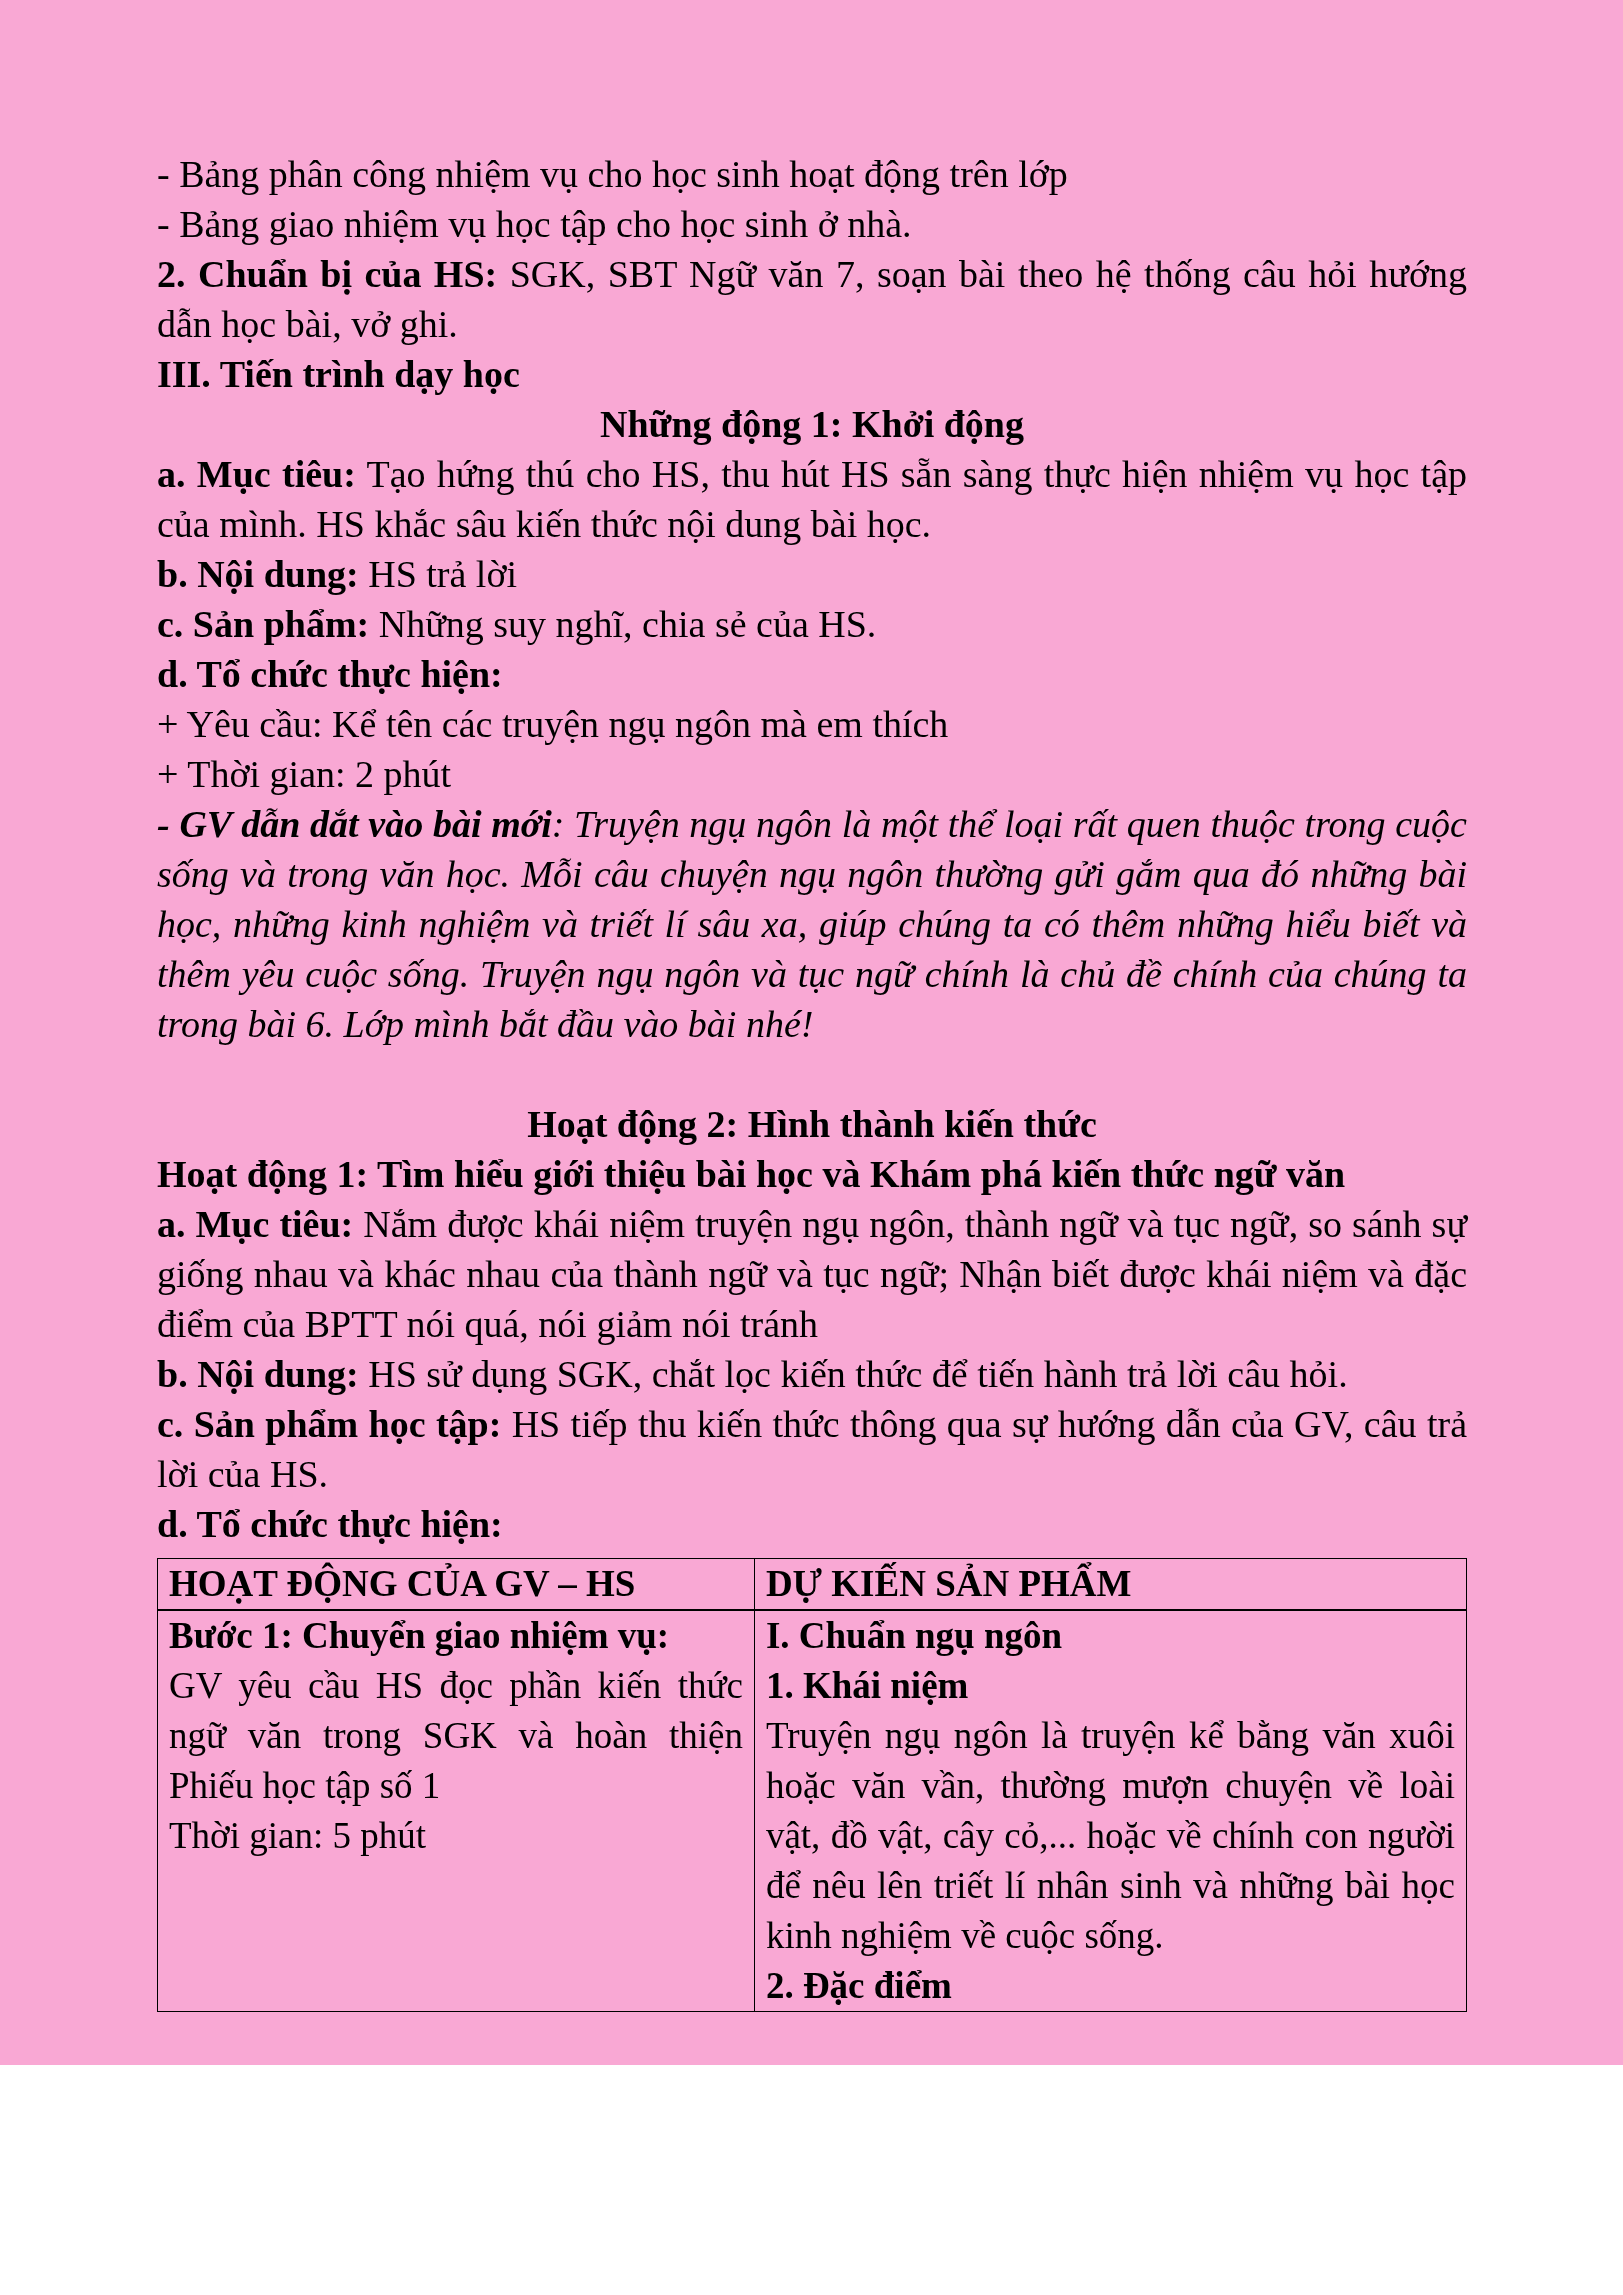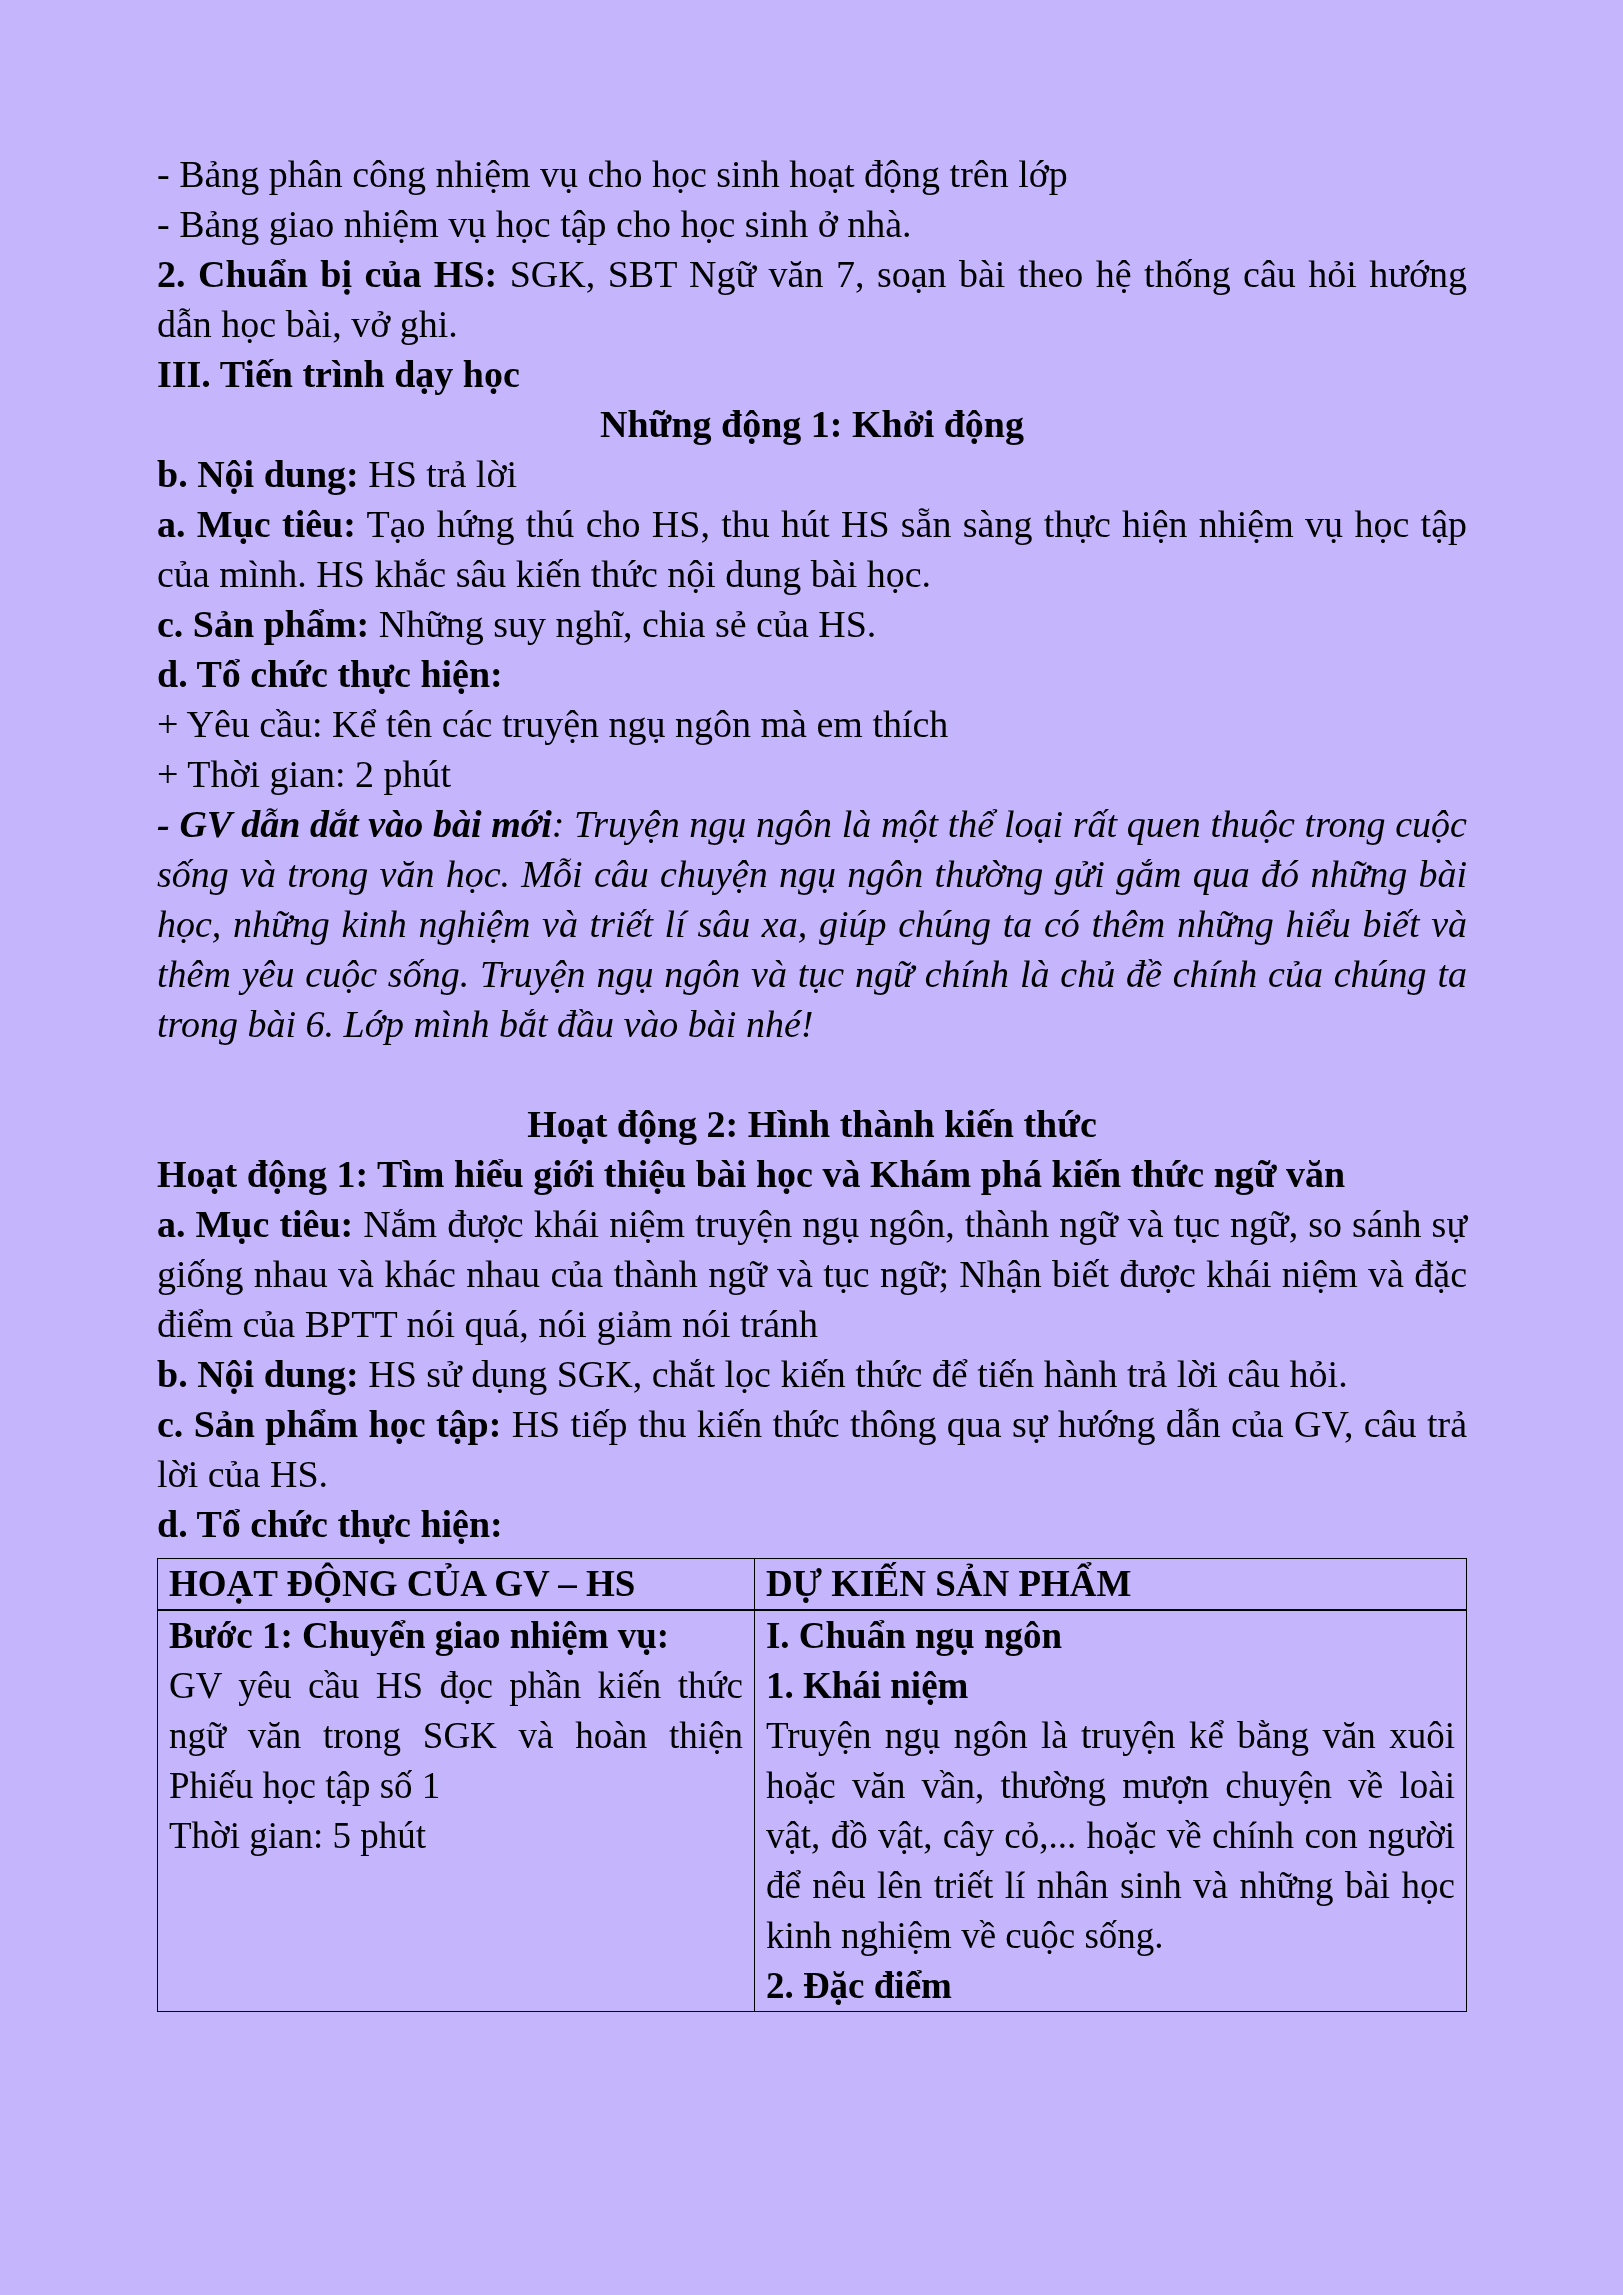--- a/index.html
+++ b/index.html
@@ -1,22 +1,22 @@
 <!DOCTYPE html>
 <html style="font-size:12.6px"><head>
 <meta charset="utf-8">
 <style>
   html, body { margin: 0; padding: 0; background: #ffffff; }
   .page {
     position: relative;
     width: 1623px;
-    height: 2295px;
+    height: 2065px;
     box-sizing: border-box;
     padding: 149px 156px 0 157px;
-    background: #c4b5fd;
+    background: #f9a8d4;
     color: #000000;
     font-family: "Liberation Serif", "DejaVu Serif", serif;
     font-size: 38px;
     line-height: 50px;
     overflow: hidden;
   }
   p { margin: 0; padding: 0; }
   .just   { text-align: justify; }
   .center { text-align: center; }
   .b      { font-weight: bold; }
@@ -57,23 +57,23 @@
   <p class="just">- Bảng phân công nhiệm vụ cho học sinh hoạt động trên lớp</p>
 
   <p class="just">- Bảng giao nhiệm vụ học tập cho học sinh ở nhà.</p>
 
   <p class="just"><span class="lead">2. Chuẩn bị của HS:</span><span> SGK, SBT Ngữ văn 7, soạn bài theo hệ thống câu hỏi hướng dẫn học bài, vở ghi.</span></p>
 
   <p class="b">III. Tiến trình dạy học</p>
 
   <p class="center b">Những động 1: Khởi động</p>
 
+  <p class="just"><span class="lead">a. Mục tiêu:</span><span> Tạo hứng thú cho HS, thu hút HS sẵn sàng thực hiện nhiệm vụ học tập của mình. HS khắc sâu kiến thức nội dung bài học.</span></p>
+
   <p class="just"><span class="lead">b. Nội dung:</span><span> HS trả lời</span></p>
-
-  <p class="just"><span class="lead">a. Mục tiêu:</span><span> Tạo hứng thú cho HS, thu hút HS sẵn sàng thực hiện nhiệm vụ học tập của mình. HS khắc sâu kiến thức nội dung bài học.</span></p>
 
   <p class="just"><span class="lead">c. Sản phẩm:</span><span> Những suy nghĩ, chia sẻ của HS.</span></p>
 
   <p class="b">d. Tổ chức thực hiện:</p>
 
 
 
   <p class="just">+ Yêu cầu: Kể tên các truyện ngụ ngôn mà em thích</p>
 
   <p class="just">+ Thời gian: 2 phút</p>

